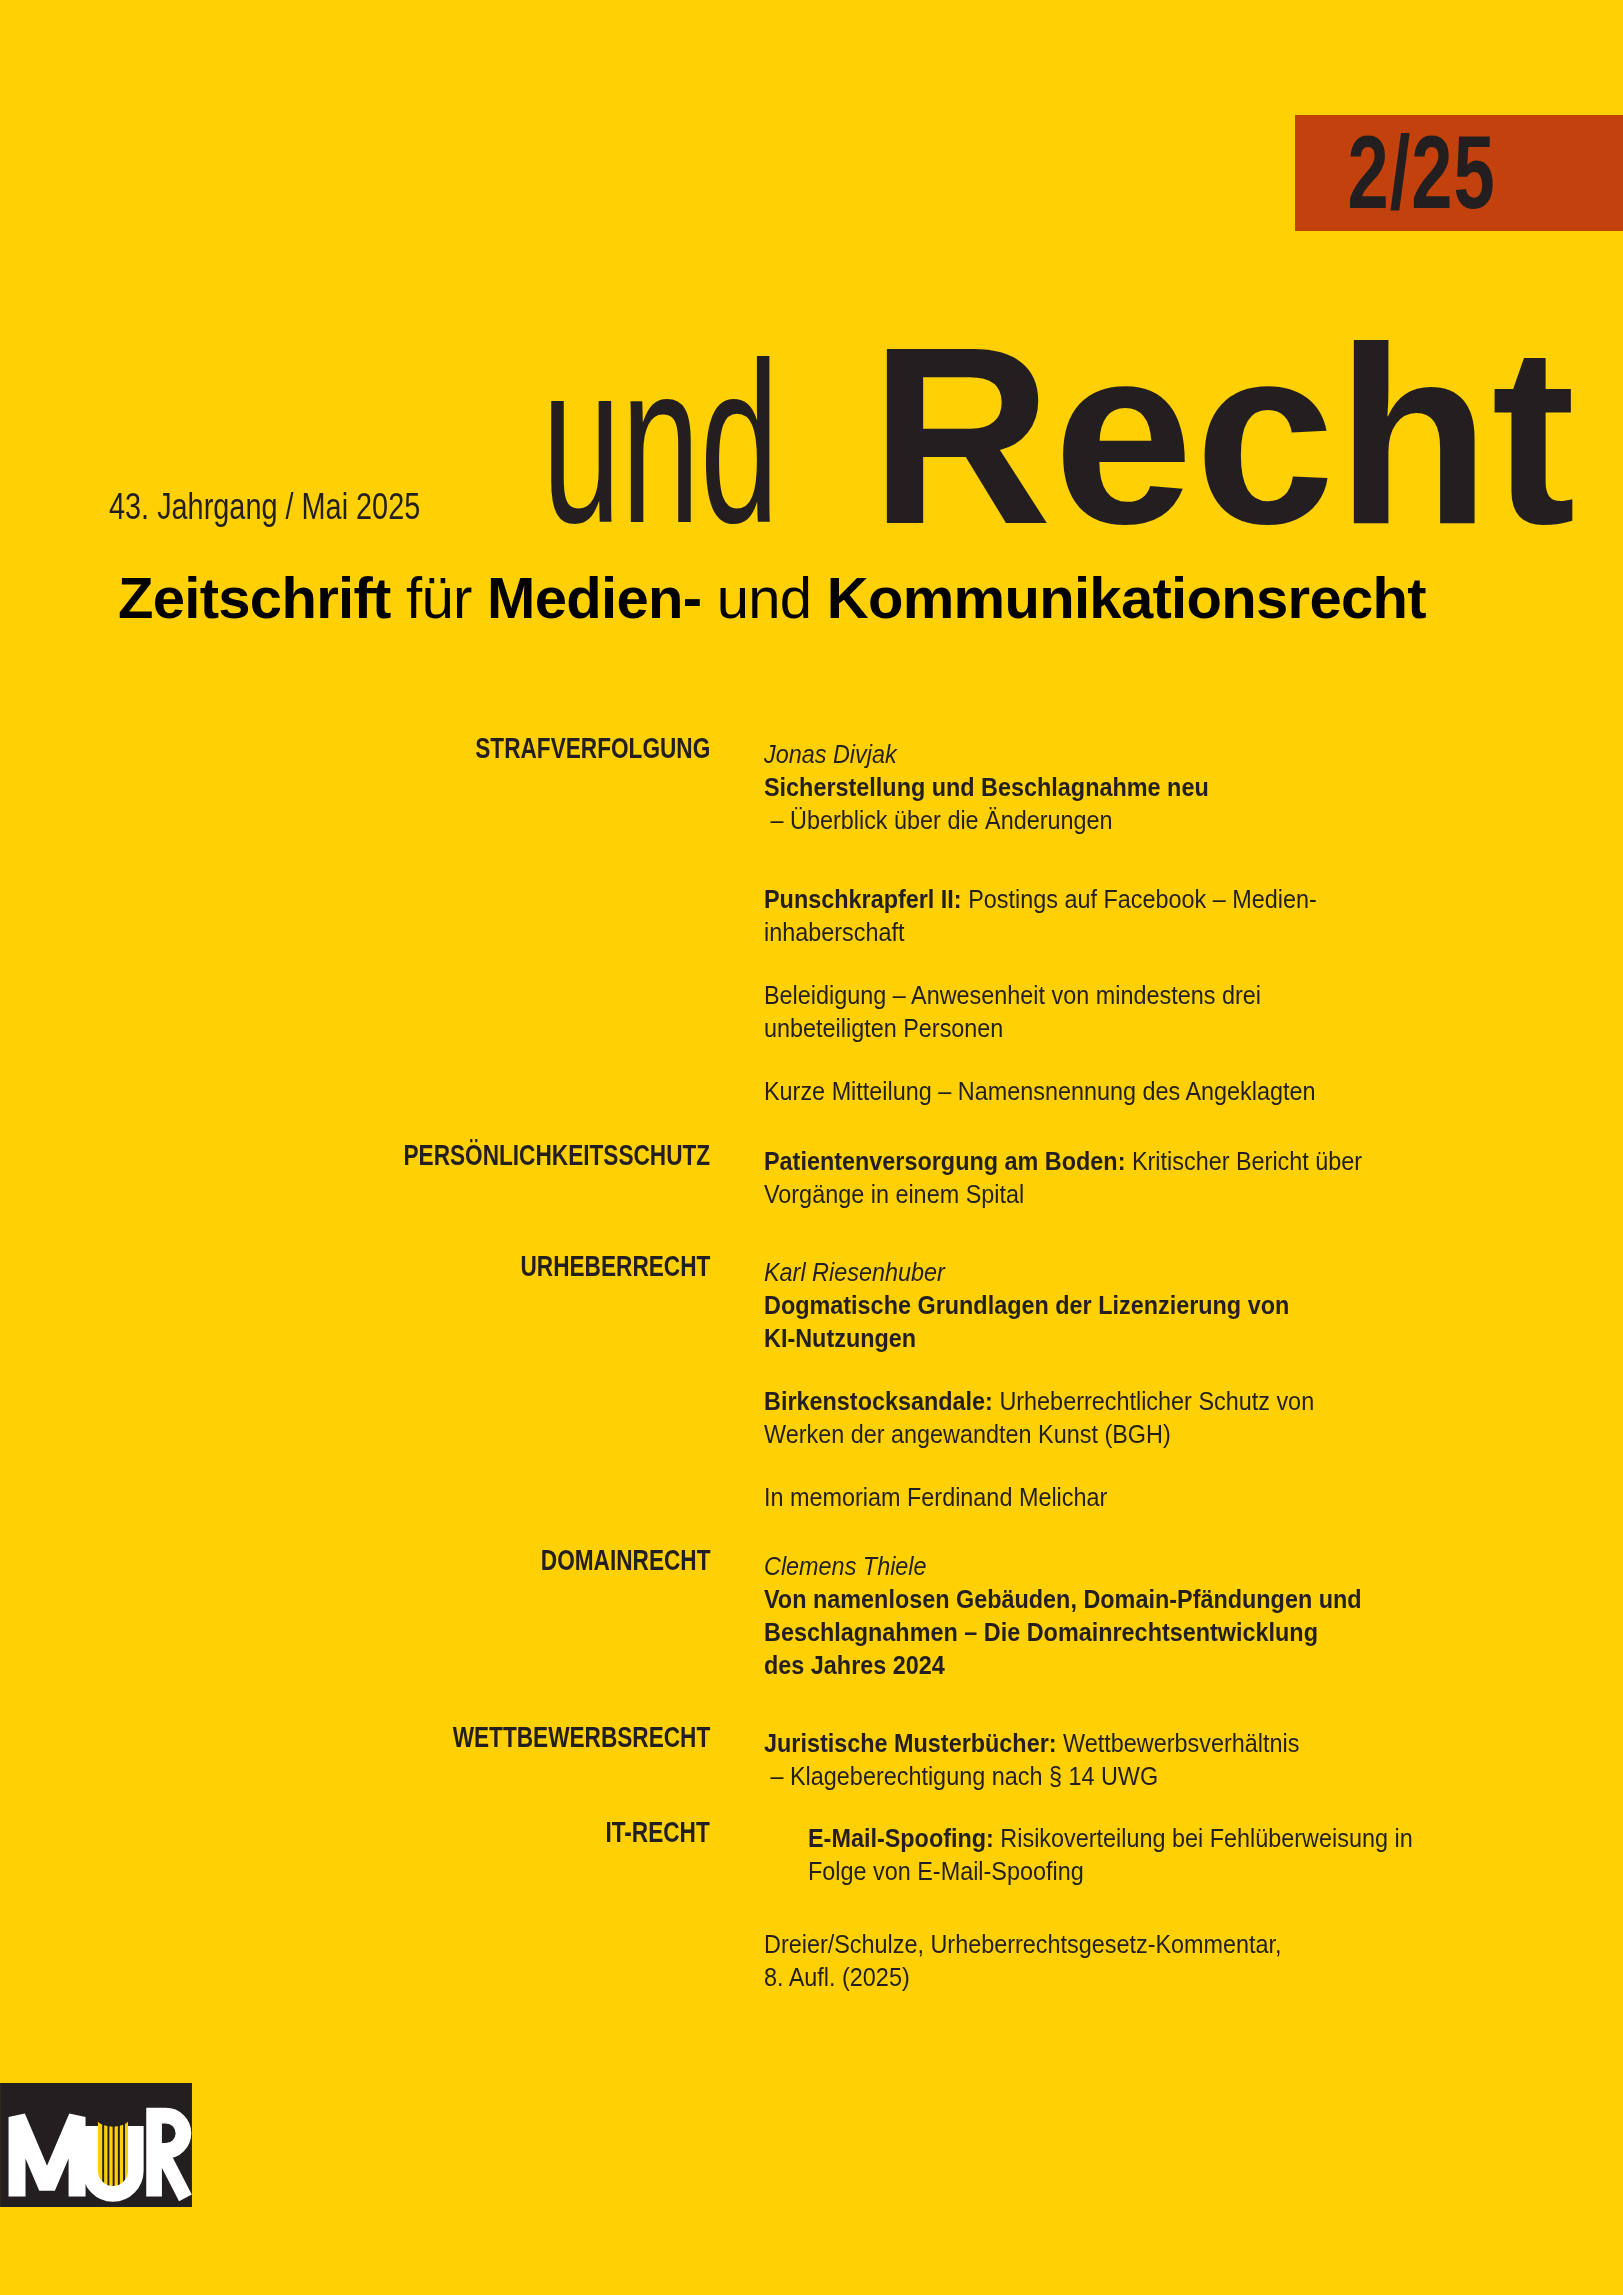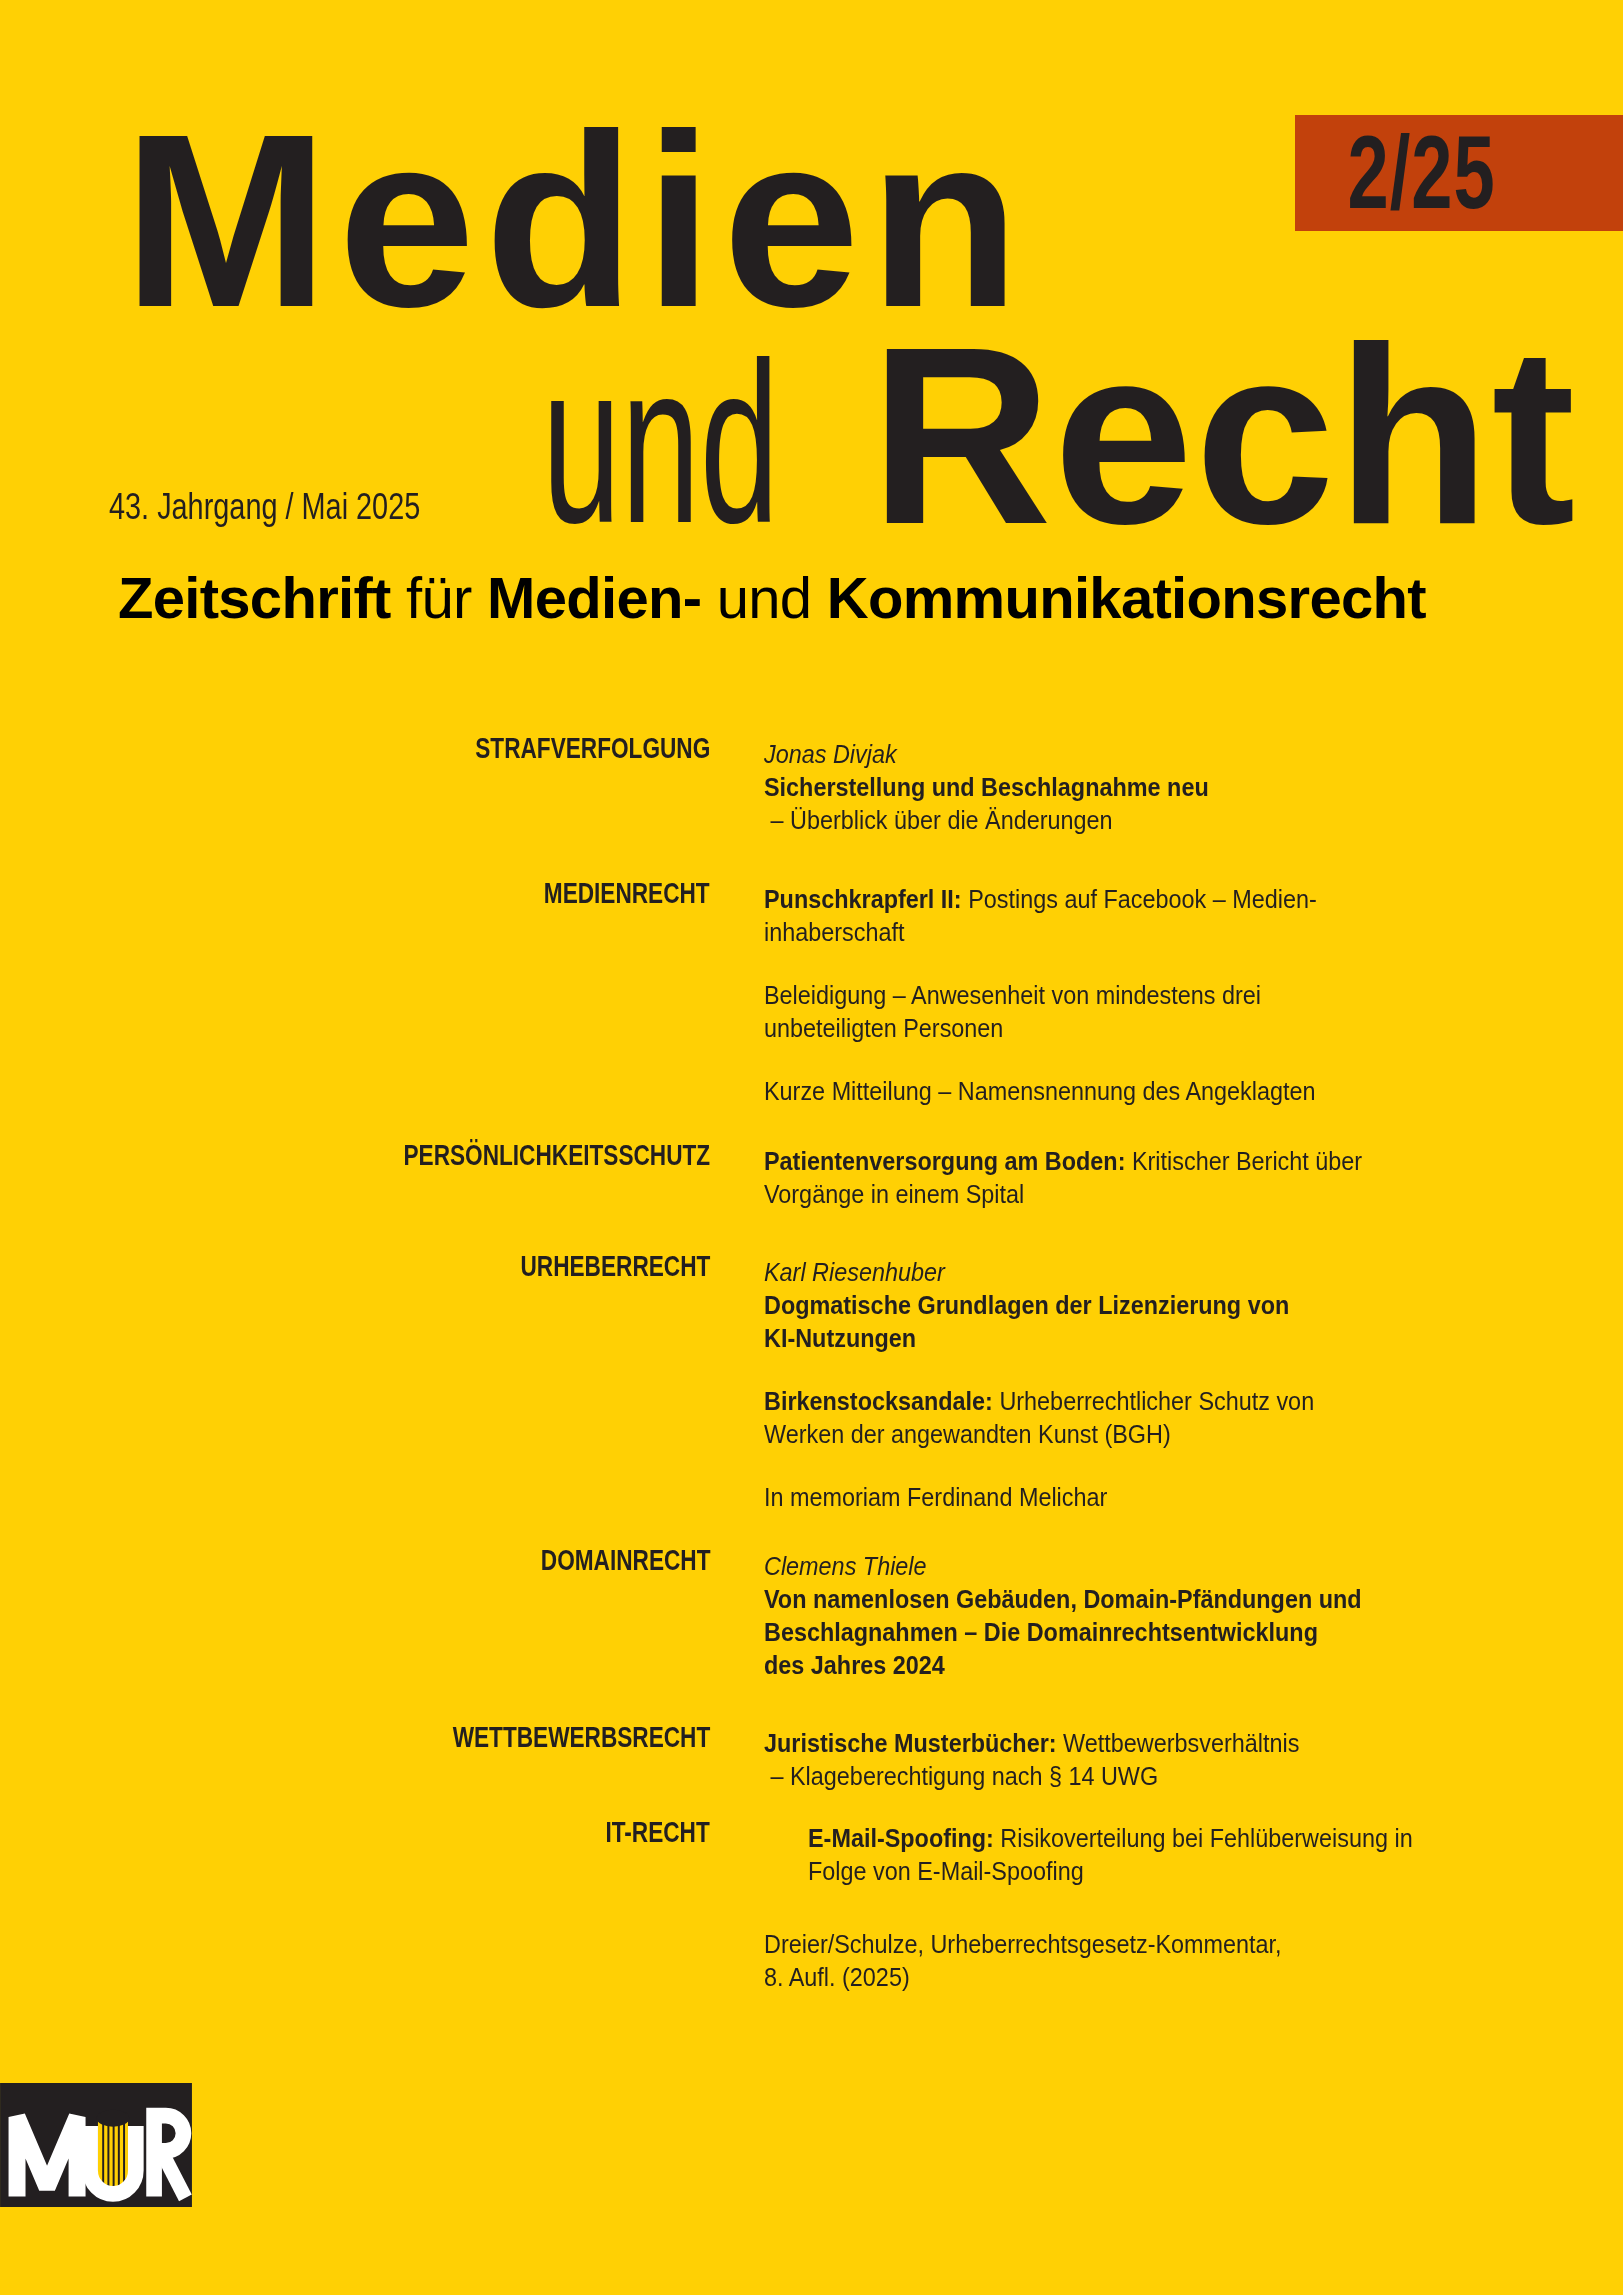--- a/index.html
+++ b/index.html
@@ -55,41 +55,39 @@
 </style>
 </head>
 <body>
 
 <div class="page">
 
   <div class="issue-badge">
     <div class="num">2/25</div>
   </div>
 
-  <div class="title-medien">Medien</div>
   <div class="title-und">und</div>
   <div class="title-recht">Recht</div>
 
   <div class="dateline">43. Jahrgang / Mai 2025</div>
 
   <div class="subtitle"><span class="rb">Zeitschrift </span><span class="rr">für </span><span class="rb">Medien- </span><span class="rr">und </span><span class="rb">Kommunikationsrecht</span></div>
 
   <div id="toc-root">
       <div class="toc-section" style="top: 732px;">
         <div class="toc-label"><span>STRAFVERFOLGUNG</span></div>
         <div class="toc-content">
           <div class="toc-block">
             <div class="toc-line"><span class="ri">Jonas Divjak</span></div>
             <div class="toc-line"><span class="rb">Sicherstellung und Beschlagnahme neu</span></div>
             <div class="toc-line"><span class="rr">&nbsp;– Überblick über die Änderungen</span></div>
           </div>
         </div>
       </div>
       <div class="toc-section" style="top: 877px;">
-        <div class="toc-label"><span>MEDIENRECHT</span></div>
         <div class="toc-content">
           <div class="toc-block">
             <div class="toc-line"><span class="rb">Punschkrapferl II:</span><span class="rr"> Postings auf Facebook – Medien-</span></div>
             <div class="toc-line"><span class="rr">inhaberschaft</span></div>
           </div>
           <div class="toc-block">
             <div class="toc-line"><span class="rr">Beleidigung – Anwesenheit von mindestens drei</span></div>
             <div class="toc-line"><span class="rr">unbeteiligten Personen</span></div>
           </div>
           <div class="toc-block">

